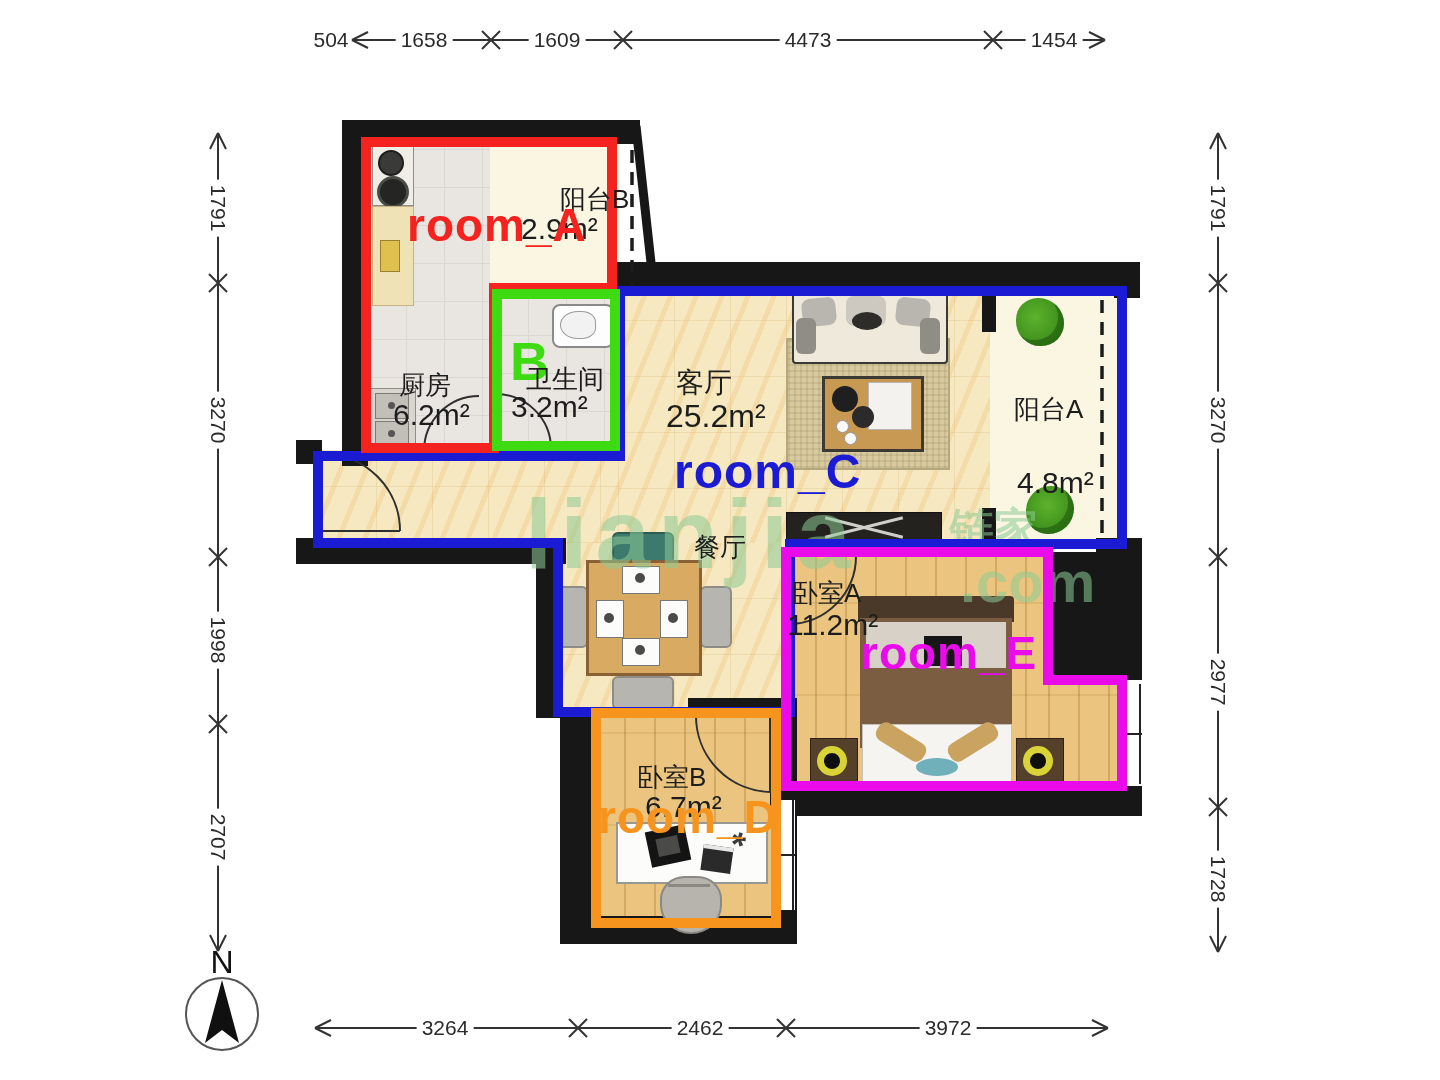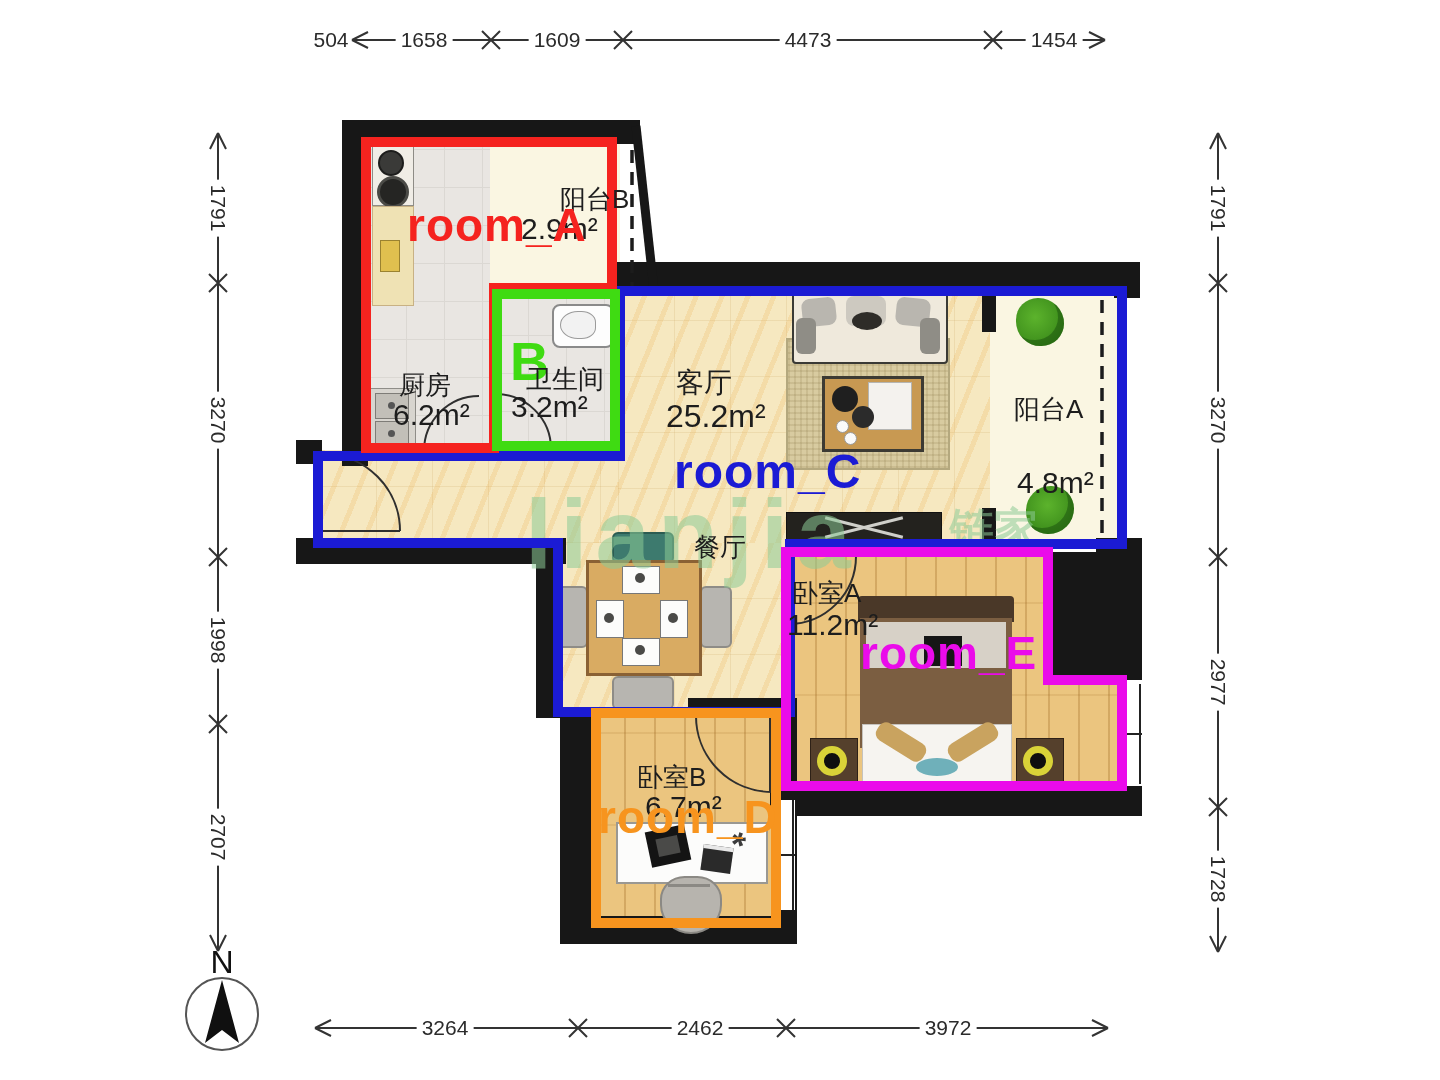--- a/index.html
+++ b/index.html
@@ -129,20 +129,21 @@
   <div class="abs" style="left:616px;top:822px;width:148px;height:58px;background:#fcfcfb;border:2px solid #9a9892;"></div>
   <div class="abs" style="left:648px;top:828px;width:40px;height:36px;background:#141414;transform:rotate(-12deg);"></div>
   <div class="abs" style="left:657px;top:837px;width:22px;height:18px;background:#4a4a48;transform:rotate(-12deg);"></div>
   <div class="abs" style="left:702px;top:846px;width:30px;height:22px;background:#2a2a2a;border-top:4px solid #e8e8e8;transform:rotate(8deg);"></div>
   <div class="abs" style="left:730px;top:824px;font-size:36px;font-weight:bold;color:#3c3c3c;transform:rotate(18deg);">*</div>
   <div class="abs" style="left:660px;top:876px;width:58px;height:54px;background:#b7b4ae;border:2px solid #8b8984;border-radius:46% 46% 58% 58%;"></div>
   <div class="abs" style="left:668px;top:884px;width:42px;height:3px;background:#8b8984;"></div>
 
   <div class="wm" style="left:525px;top:478px;font-size:98px;letter-spacing:8px;">lianjia</div>
   <div class="wm" style="left:950px;top:500px;font-size:44px;">链家</div>
+  <div class="wm" style="left:960px;top:548px;font-size:58px;">.com</div>
 
   <svg width="1440" height="1080" viewBox="0 0 1440 1080">
 
     <g stroke="#2f2f2f" stroke-width="2" fill="none">
       <path d="M400,531 A77,77 0 0 0 323,454 M323,531 H400"></path>
       <path d="M424,451 A55,55 0 0 1 479,396"></path>
       <path d="M551,449 A55,55 0 0 0 496,394"></path>
       <path d="M696,716 A76,76 0 0 0 772,792 M770,716 V792"></path>
       <path d="M856,556 A68,68 0 0 1 788,624"></path>
     </g>

